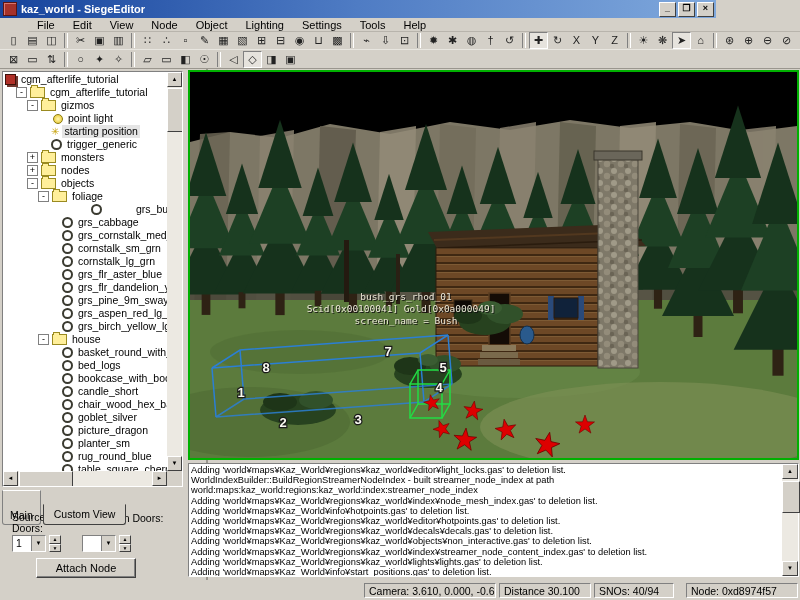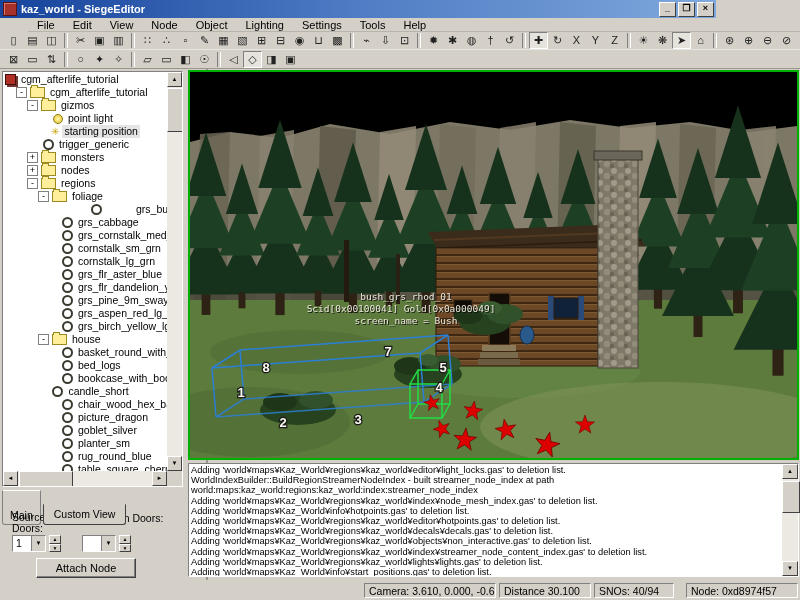--- a/index.html
+++ b/index.html
@@ -330,21 +330,21 @@
           <div class="trow" style="padding-left: 37px;">
             <span class="expspace"></span>
             <span class="ticon i-bulb"></span>
             <span class="tlabel">point light</span>
           </div>
           <div class="trow" style="padding-left: 35px;">
             <span class="expspace"></span>
             <span class="ticon i-gizmo">✳</span>
             <span class="tlabel sel">starting position</span>
           </div>
-          <div class="trow" style="padding-left: 27px;">
+          <div class="trow" style="padding-left: 35px;">
             <span class="expspace"></span>
             <span class="ticon i-circle"></span>
             <span class="tlabel">trigger_generic</span>
           </div>
           <div class="trow" style="padding-left: 24px;">
             <span class="exp">+</span>
             <span class="ticon i-folder">
               <span class="ftab"></span>
             </span>
             <span class="tlabel">monsters</span>
@@ -354,21 +354,21 @@
             <span class="ticon i-folder">
               <span class="ftab"></span>
             </span>
             <span class="tlabel">nodes</span>
           </div>
           <div class="trow" style="padding-left: 24px;">
             <span class="exp">-</span>
             <span class="ticon i-folder">
               <span class="ftab"></span>
             </span>
-            <span class="tlabel">regions</span>
+            <span class="tlabel">objects</span>
           </div>
           <div class="trow" style="padding-left: 35px;">
             <span class="exp">-</span>
             <span class="ticon i-folder">
               <span class="ftab"></span>
             </span>
             <span class="tlabel">foliage</span>
           </div>
           <div class="trow" style="padding-left: 46px; gap: 29px;">
             <span class="expspace"></span>
@@ -435,39 +435,39 @@
           <div class="trow" style="padding-left: 46px;">
             <span class="expspace"></span>
             <span class="ticon i-circle"></span>
             <span class="tlabel">bed_logs</span>
           </div>
           <div class="trow" style="padding-left: 46px;">
             <span class="expspace"></span>
             <span class="ticon i-circle"></span>
             <span class="tlabel">bookcase_with_books</span>
           </div>
-          <div class="trow" style=" justify-content: center;">
+          <div class="trow" style="padding-left: 46px;">
             <span class="expspace"></span>
             <span class="ticon i-circle"></span>
             <span class="tlabel">candle_short</span>
           </div>
           <div class="trow" style="padding-left: 46px;">
             <span class="expspace"></span>
             <span class="ticon i-circle"></span>
             <span class="tlabel">chair_wood_hex_back</span>
           </div>
           <div class="trow" style="padding-left: 46px;">
             <span class="expspace"></span>
             <span class="ticon i-circle"></span>
+            <span class="tlabel">goblet_silver</span>
+          </div>
+          <div class="trow" style="padding-left: 46px;">
+            <span class="expspace"></span>
+            <span class="ticon i-circle"></span>
             <span class="tlabel">picture_dragon</span>
-          </div>
-          <div class="trow" style="padding-left: 46px;">
-            <span class="expspace"></span>
-            <span class="ticon i-circle"></span>
-            <span class="tlabel">goblet_silver</span>
           </div>
           <div class="trow" style="padding-left: 46px;">
             <span class="expspace"></span>
             <span class="ticon i-circle"></span>
             <span class="tlabel">planter_sm</span>
           </div>
           <div class="trow" style="padding-left: 46px;">
             <span class="expspace"></span>
             <span class="ticon i-circle"></span>
             <span class="tlabel">rug_round_blue</span>

